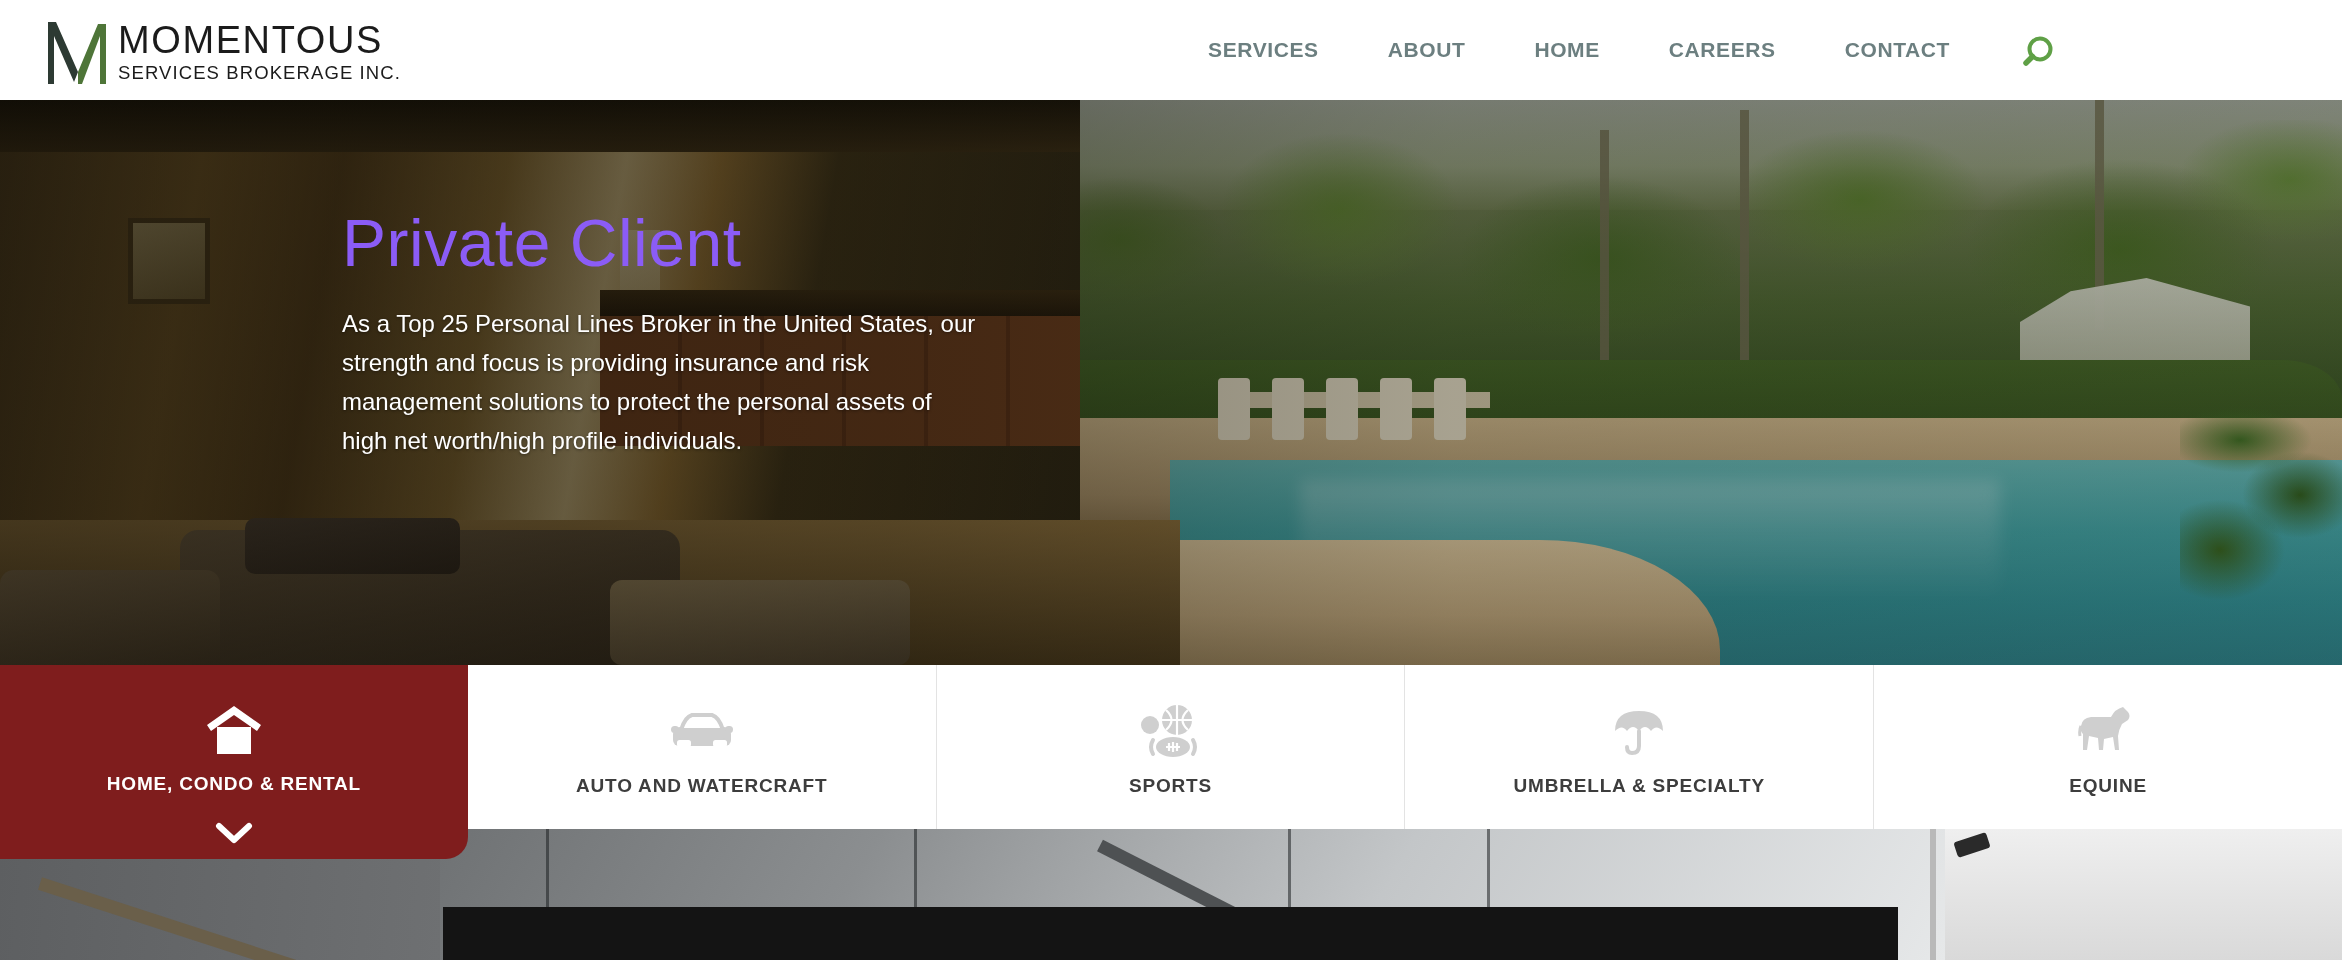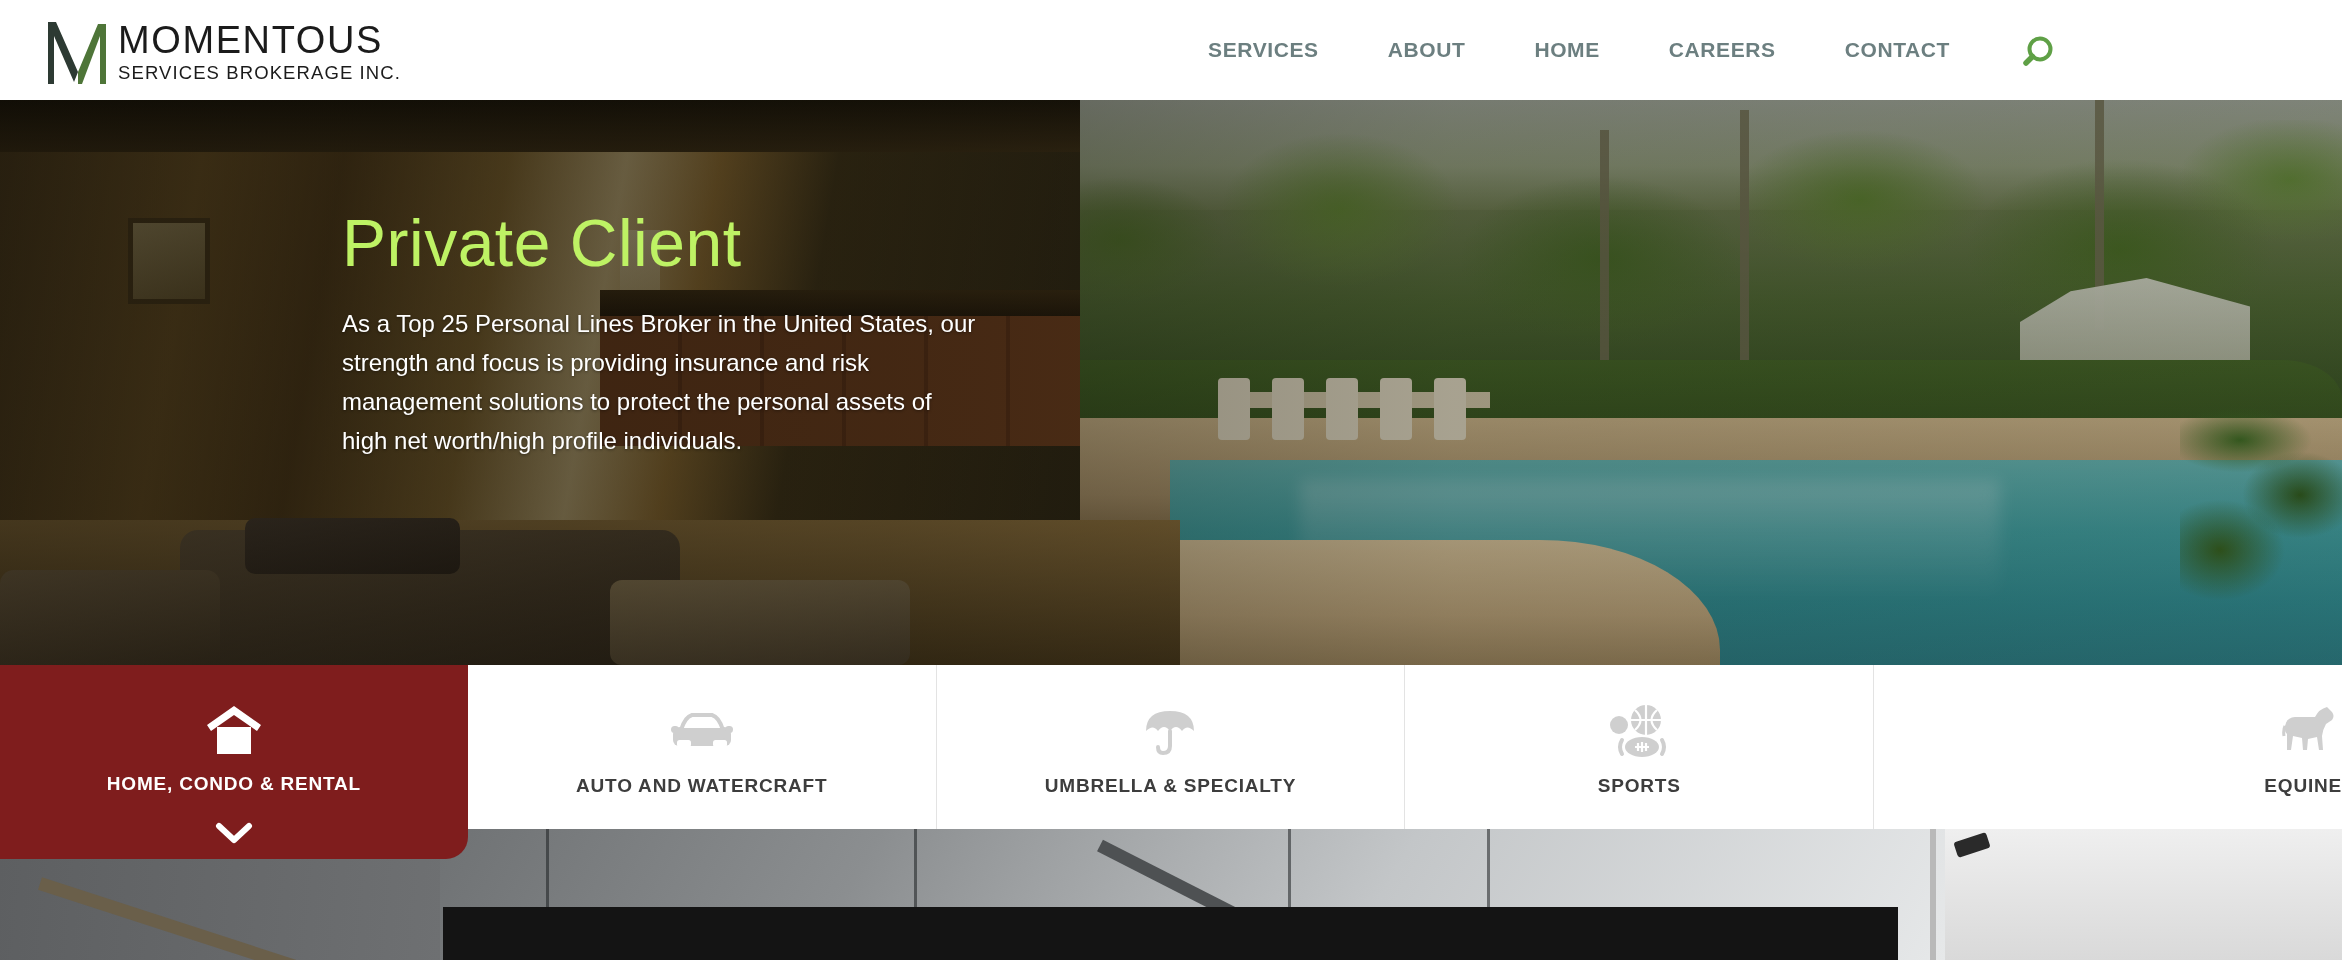--- a/index.html
+++ b/index.html
@@ -220,21 +220,21 @@
   .hero-copy {
     position: absolute;
     left: 342px;
     top: 110px;
     width: 650px;
     z-index: 5;
   }
   .hero-title {
     font-size: 66px;
     font-weight: 300;
-    color: #bef264;
+    color: #8b5cf6;
     letter-spacing: 0.5px;
     line-height: 1;
     margin-bottom: 28px;
     white-space: nowrap;
   }
   .hero-para {
     font-size: 24px;
     line-height: 39px;
     color: #ffffff;
     font-weight: 400;
@@ -256,21 +256,21 @@
     flex: 1 1 0;
     background: #ffffff;
     border-right: 1px solid #e3e3e3;
     display: flex;
     flex-direction: column;
     align-items: center;
     justify-content: center;
     cursor: pointer;
     padding-top: 6px;
   }
-  .cat:last-child { border-right: none; align-items: flex-end; }
+  .cat:last-child { border-right: none; }
   .cat-icon { height: 58px; display: flex; align-items: center; justify-content: center; margin-bottom: 14px; }
   .cat-label {
     font-size: 19px;
     font-weight: bold;
     letter-spacing: 0.8px;
     color: #3d3d3d;
     text-align: center;
     white-space: nowrap;
   }
 
@@ -430,41 +430,41 @@
           <rect x="42" y="30" width="14" height="7" rx="2.5" fill="#ffffff"></rect>
           <rect x="0" y="16" width="8" height="7" rx="3.5" fill="#cfcfcf"></rect>
           <rect x="54" y="16" width="8" height="7" rx="3.5" fill="#cfcfcf"></rect>
         </svg>
       </div>
       <div class="cat-label">AUTO AND WATERCRAFT</div>
     </div>
 
     <div class="cat">
       <div class="cat-icon">
-        <svg width="52" height="52" viewBox="0 0 52 52">
-          <path d="M2 25 Q2 5 26 5 Q50 5 50 25 Q43 18 38 25 Q32 17 26 25 Q20 17 14 25 Q9 18 2 25 Z" fill="#cfcfcf"></path>
-          <path d="M26 25 L26 40 Q26 47 19 47 Q14 47 14 41" fill="none" stroke="#cfcfcf" stroke-width="4" stroke-linecap="round"></path>
-        </svg>
-      </div>
-      <div class="cat-label">UMBRELLA &amp; SPECIALTY</div>
-    </div>
-
-    <div class="cat">
-      <div class="cat-icon">
         <svg width="62" height="56" viewBox="0 0 62 56">
           <circle cx="11" cy="21" r="9" fill="#cfcfcf"></circle>
           <circle cx="38" cy="16" r="15" fill="#cfcfcf"></circle>
           <path d="M38 1 L38 31 M23 16 L53 16 M27 6 Q38 16 27 26 M49 6 Q38 16 49 26" stroke="#ffffff" stroke-width="2.2" fill="none"></path>
           <ellipse cx="34" cy="43" rx="17" ry="10" fill="#cfcfcf"></ellipse>
           <path d="M27 43 L41 43 M30 39 L30 47 M34 38 L34 48 M38 39 L38 47" stroke="#ffffff" stroke-width="2.2" fill="none"></path>
           <path d="M14 36 Q10 43 14 50" stroke="#cfcfcf" stroke-width="4" fill="none" stroke-linecap="round"></path>
           <path d="M54 36 Q58 43 54 50" stroke="#cfcfcf" stroke-width="4" fill="none" stroke-linecap="round"></path>
         </svg>
       </div>
       <div class="cat-label">SPORTS</div>
+    </div>
+
+    <div class="cat">
+      <div class="cat-icon">
+        <svg width="52" height="52" viewBox="0 0 52 52">
+          <path d="M2 25 Q2 5 26 5 Q50 5 50 25 Q43 18 38 25 Q32 17 26 25 Q20 17 14 25 Q9 18 2 25 Z" fill="#cfcfcf"></path>
+          <path d="M26 25 L26 40 Q26 47 19 47 Q14 47 14 41" fill="none" stroke="#cfcfcf" stroke-width="4" stroke-linecap="round"></path>
+        </svg>
+      </div>
+      <div class="cat-label">UMBRELLA &amp; SPECIALTY</div>
     </div>
 
 
     <div class="cat">
       <div class="cat-icon">
         <svg width="60" height="52" viewBox="0 0 60 52">
           <path d="M3 20 Q4 12 13 11 L33 11 Q37 3 45 1 L50 6 Q53 10 50 14 L44 18 Q41 23 40 30 L41 44 L37 44 L35 31 L26 33 L25 44 L21 44 L20 32 L11 30 L9 44 L5 44 L5 28 Q2 25 3 20 Z" fill="#cfcfcf"></path>
           <path d="M3 20 Q1 24 2 30" stroke="#cfcfcf" stroke-width="3" fill="none"></path>
         </svg>
       </div>

